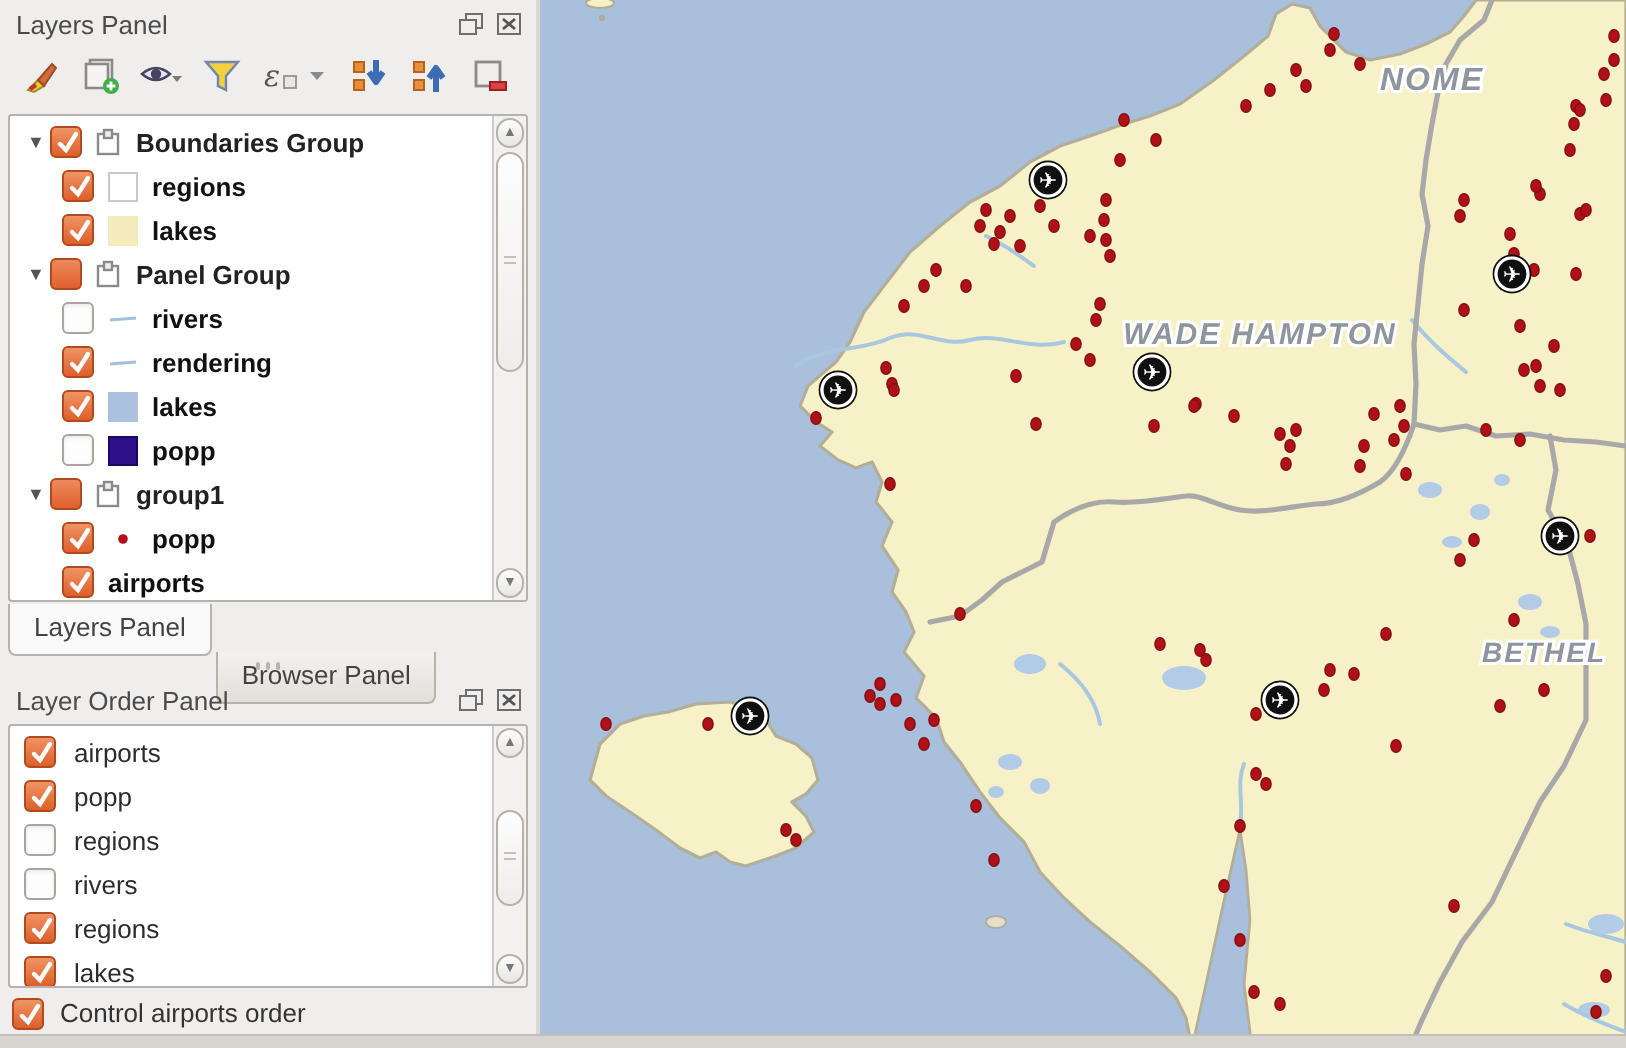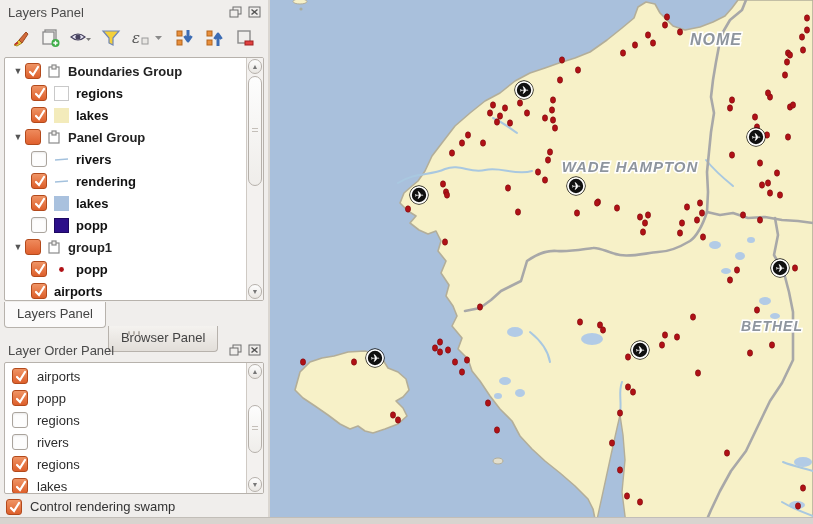--- a/index.html
+++ b/index.html
@@ -372,21 +372,21 @@
         <div class="sb-btn" style="bottom:1px">▼</div>
       </div>
     </div>
 
     <div class="footer-check">
       <span class="cb cb-checked">
         <svg width="14" height="15">
             <path d="M3 8 L6 11 L11 3" fill="none" stroke="#fff" stroke-width="2.2" stroke-linecap="round"></path>
           </svg>
       </span>
-      <span>Control rendering swamp</span>
+      <span>Control airports order</span>
     </div>
   </div>
 
   <div class="map-wrap">
     <svg id="map-svg" width="543" height="517" viewBox="0 0 543 517">
 
       <rect x="0" y="0" width="543" height="524" fill="#a9c0dc"></rect>
 
       <path id="mainland" stroke-width="1.6" stroke-linejoin="round" d="M468,0 L462,8 455,16 443,22 430,27 415,30 403,26 390,13 385,4 376,2 368,7 364,18 352,28 337,40 320,52 305,58 289,63 275,68 260,73 245,81 230,93 215,101 200,113 185,126 175,139 162,156 155,171 148,181 142,186 134,193 130,203 138,211 146,216 140,223 149,230 158,234 166,231 171,241 168,251 176,261 171,273 179,285 176,296 183,306 187,316 182,326 192,338 188,349 198,359 202,371 210,381 220,396 230,409 242,421 250,436 262,449 275,461 290,473 305,486 318,499 323,509 326,524 L543,524 L543,0 Z" fill="#f7f1c8" stroke="#b3ae99"></path>
 

